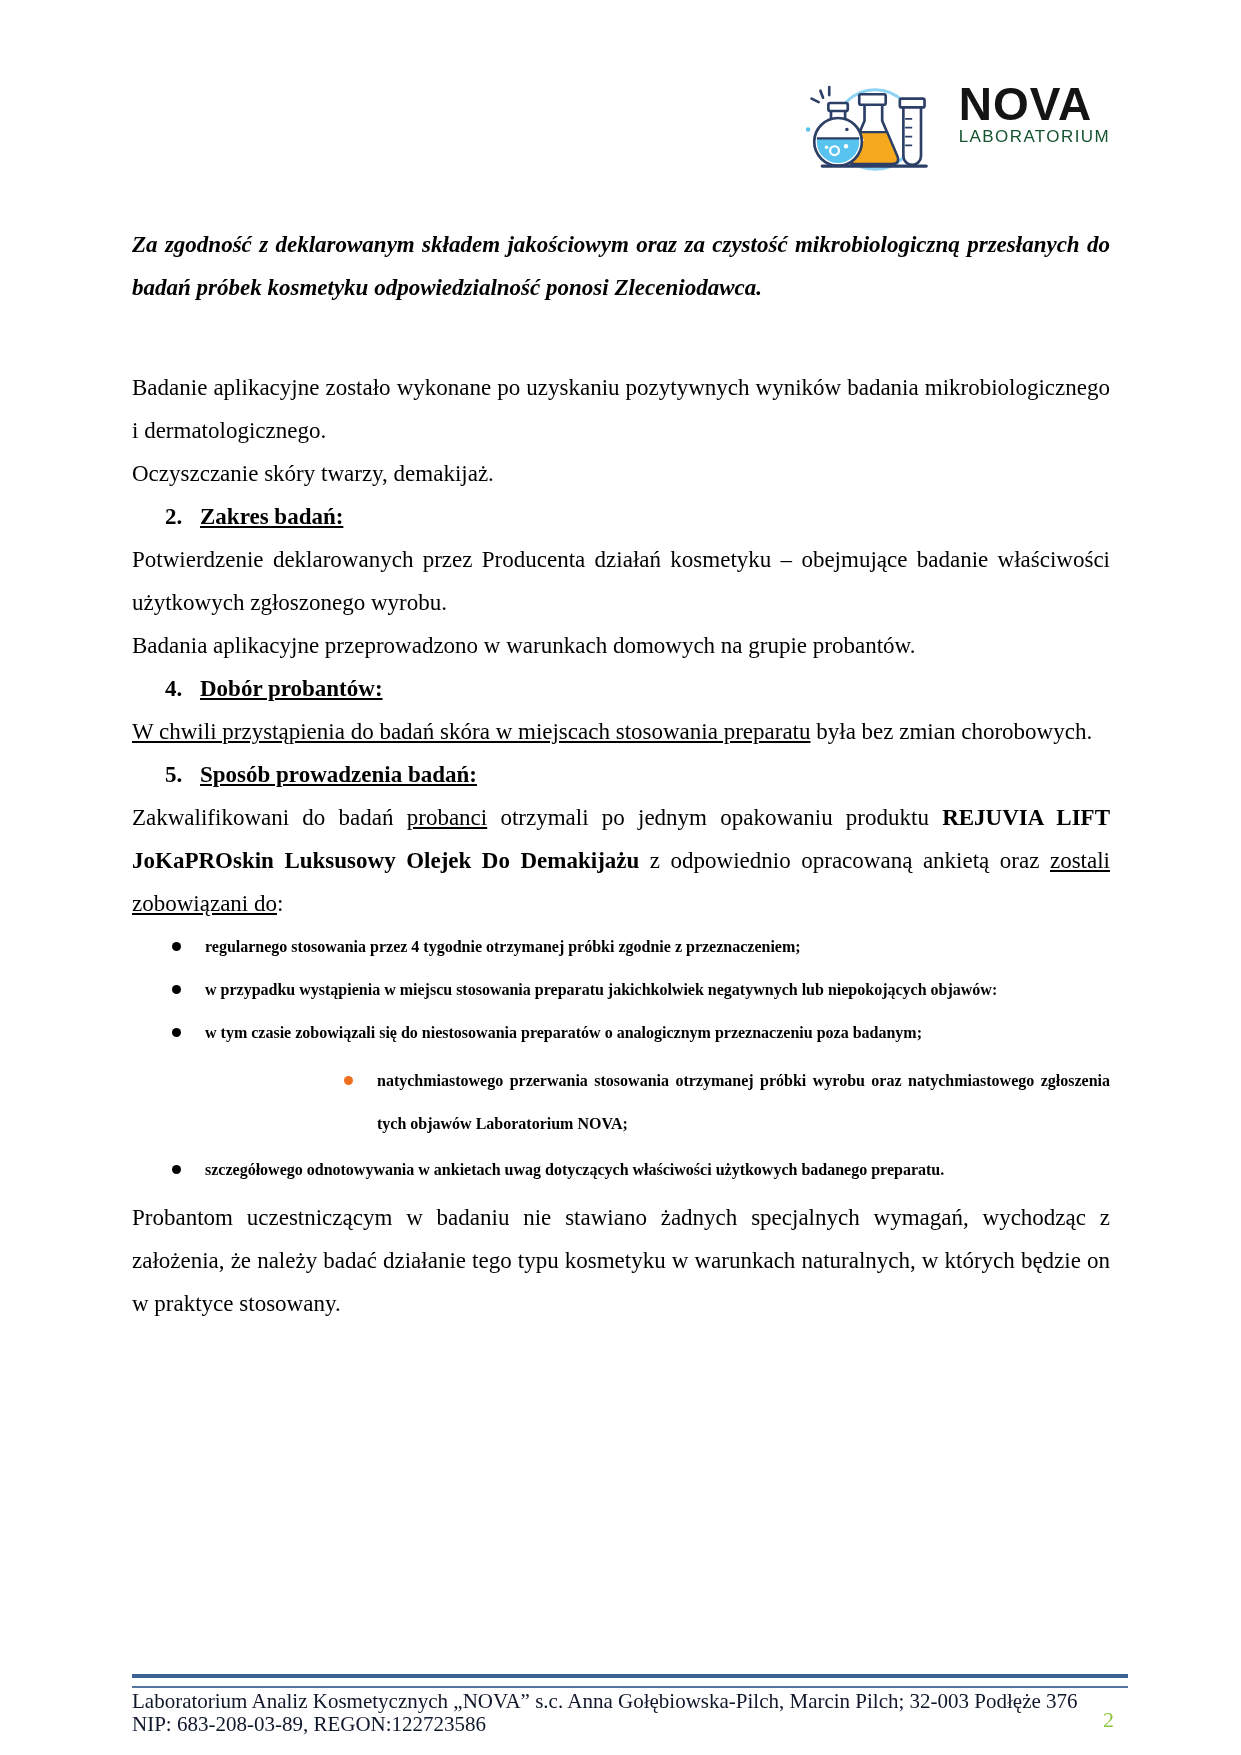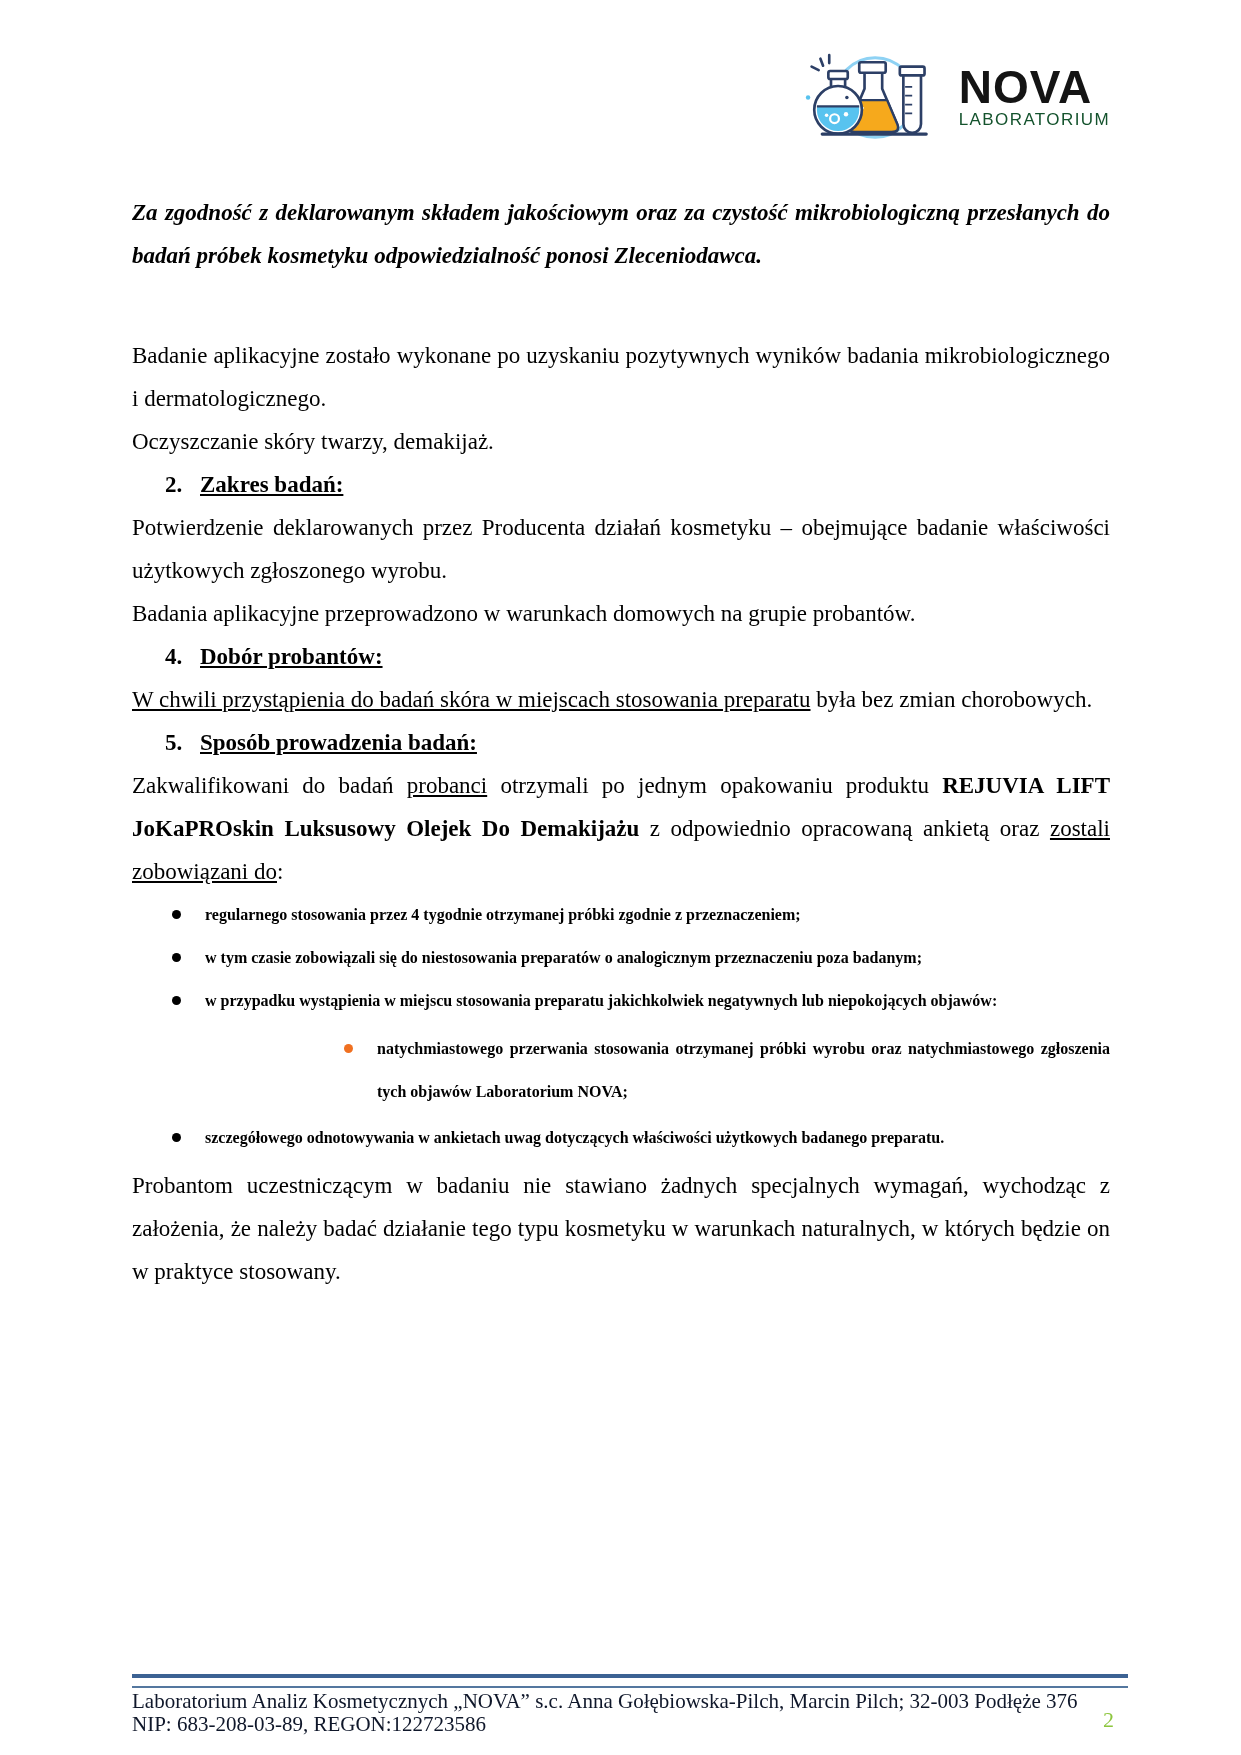--- a/index.html
+++ b/index.html
@@ -11,24 +11,25 @@
     font-family: "Liberation Serif", serif;
     color: #000;
     overflow: hidden;
   }
   .content { padding: 0 131px 0 132px; }
 
   
   .logo-row {
     display: flex;
     justify-content: flex-end;
-    align-items: center;
+    align-items: flex-start;
     gap: 8px;
-    padding-top: 50px;
+    padding-top: 64px;
     height: 95px;
+    margin-top: 18px;
   }
   .logo-text { display: flex; flex-direction: column; justify-content: center; }
   .logo-name {
     font-family: "Liberation Sans", sans-serif;
     font-weight: 700;
     font-size: 46px;
     line-height: 44px;
     color: #141414;
     letter-spacing: 1px;
   }
@@ -175,25 +176,25 @@
       <span class="num">5.</span><span class="htxt">Sposób prowadzenia badań:</span>
     </div>
     <p class="body-text"><span>Zakwalifikowani do badań </span><span class="u">probanci</span><span> otrzymali po jednym opakowaniu produktu </span><span class="b">REJUVIA LIFT JoKaPROskin Luksusowy Olejek Do Demakijażu</span><span> z odpowiednio opracowaną ankietą oraz </span><span class="u">zostali zobowiązani do</span><span>:</span></p>
 
     <div class="b1">
       <span class="dot"></span>
       <span>regularnego stosowania przez 4 tygodnie otrzymanej próbki zgodnie z przeznaczeniem;</span>
     </div>
     <div class="b1">
       <span class="dot"></span>
+      <span>w przypadku wystąpienia w miejscu stosowania preparatu jakichkolwiek negatywnych lub niepokojących objawów:</span>
+    </div>
+    <div class="b1">
+      <span class="dot"></span>
       <span>w tym czasie zobowiązali się do niestosowania preparatów o analogicznym przeznaczeniu poza badanym;</span>
-    </div>
-    <div class="b1">
-      <span class="dot"></span>
-      <span>w przypadku wystąpienia w miejscu stosowania preparatu jakichkolwiek negatywnych lub niepokojących objawów:</span>
     </div>
     <div class="b2">
       <span class="dot"></span>
       <span>natychmiastowego przerwania stosowania otrzymanej próbki wyrobu oraz natychmiastowego zgłoszenia tych objawów Laboratorium NOVA;</span>
     </div>
     <div class="b1 last">
       <span class="dot"></span>
       <span>szczegółowego odnotowywania w ankietach uwag dotyczących właściwości użytkowych badanego preparatu.</span>
     </div>
 

